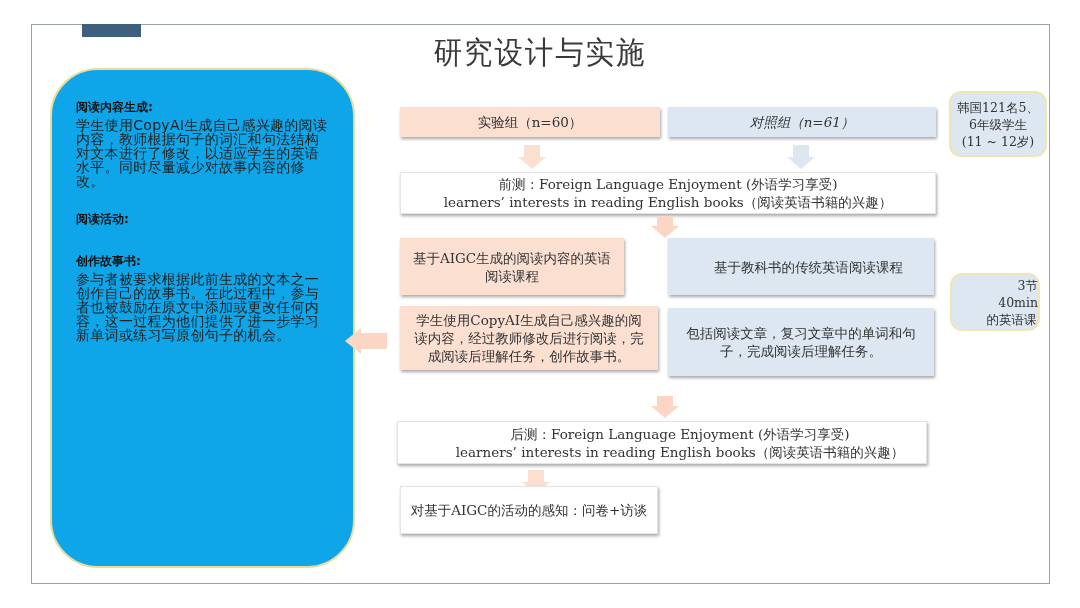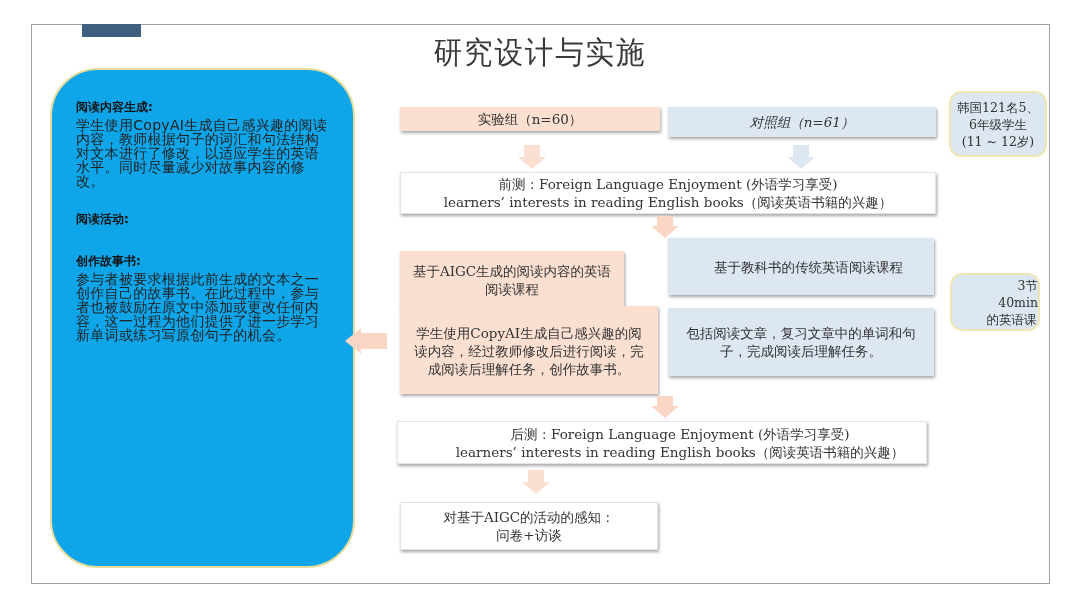--- a/index.html
+++ b/index.html
@@ -42,66 +42,66 @@
   </div>
   <div class="side-section">
     <div class="side-heading">创作故事书:</div>
     <div class="side-body">参与者被要求根据此前生成的文本之一创作自己的故事书。在此过程中，参与者也被鼓励在原文中添加或更改任何内容，这一过程为他们提供了进一步学习新单词或练习写原创句子的机会。</div>
   </div>
 </div>
 
 <div style="position:absolute; left:345px; top:328px; width:0; height:0; border-top:13px solid transparent; border-bottom:13px solid transparent; border-right:16px solid #fbd6c4;"></div>
 <div style="position:absolute; left:361px; top:333px; width:26px; height:16px; background:#fbd6c4;"></div>
 
-<div class="box peach" style="left:400px; top:107px; width:260px; height:24px;">
+<div class="box peach" style="left:400px; top:107px; width:260px; height:30px;">
   <span>实验组（n=60）</span>
 </div>
 <div class="box blue" style="left:668px; top:107px; width:268px; height:30px;font-style:italic;">
   <span>对照组（n=61）</span>
 </div>
 
 <div style="position:absolute; left:524px; top:145px; width:16px; height:12px; background:#fbe0d2;"></div>
 <div class="arrow arrow-down" style="left:518px; top:157px; border-top-color:#fbe0d2;"></div>
 <div style="position:absolute; left:793px; top:145px; width:16px; height:12px; background:#dde7f2;"></div>
 <div class="arrow arrow-down" style="left:787px; top:157px; border-top-color:#dde7f2;"></div>
 
 <div class="box white" style="left:400px; top:172px; width:536px; height:42px; flex-direction:column;justify-content:center;">
   <span>前测：Foreign Language Enjoyment (外语学习享受)</span>
   <span>learners’ interests in reading English books（阅读英语书籍的兴趣）</span>
 </div>
 
 <div style="position:absolute; left:657px; top:216px; width:16px; height:10px; background:#fbd6c4;"></div>
 <div class="arrow arrow-down" style="left:651px; top:226px; border-top-color:#fbd6c4;"></div>
 
-<div class="box peach" style="left:400px; top:238px; width:224px; height:57px; padding:0 8px;margin-top:13px;">
+<div class="box peach" style="left:400px; top:238px; width:224px; height:57px; padding:0 8px;">
   <span>基于AIGC生成的阅读内容的英语阅读课程</span>
 </div>
 <div class="box blue" style="left:668px; top:238px; width:266px; height:57px;padding-left:15px;">
   <span>基于教科书的传统英语阅读课程</span>
 </div>
 
-<div class="box peach" style="left:400px; top:306px; width:258px; height:88px; padding:16px 10px;align-items:flex-end;">
+<div class="box peach" style="left:400px; top:306px; width:258px; height:64px; padding:0 10px;">
   <span>学生使用CopyAI生成自己感兴趣的阅读内容，经过教师修改后进行阅读，完成阅读后理解任务，创作故事书。</span>
 </div>
 <div class="box blue" style="left:668px; top:308px; width:266px; height:68px; padding:0 6px;justify-content:flex-end;">
   <span>包括阅读文章，复习文章中的单词和句子，完成阅读后理解任务。</span>
 </div>
 
 <div style="position:absolute; left:657px; top:396px; width:16px; height:10px; background:#fbd6c4;"></div>
 <div class="arrow arrow-down" style="left:651px; top:406px; border-top-color:#fbd6c4;"></div>
 
 <div class="box white" style="left:397px; top:421px; width:530px; height:43px; flex-direction:column;padding-left:36px;">
   <span>后测：Foreign Language Enjoyment (外语学习享受)</span>
   <span>learners’ interests in reading English books（阅读英语书籍的兴趣）</span>
 </div>
 
 <div style="position:absolute; left:528px; top:470px; width:16px; height:12px; background:#fbe0d2;"></div>
 <div class="arrow arrow-down" style="left:522px; top:482px; border-top-color:#fbe0d2;"></div>
 
-<div class="box white" style="left:400px; top:502px; width:258px; height:48px; flex-direction:column;">
+<div class="box white" style="left:400px; top:486px; width:258px; height:48px; flex-direction:row;">
   <span>对基于AIGC的活动的感知：</span>
   <span>问卷+访谈</span>
 </div>
 
 <div class="note" style="left:949px; top:91px; width:98px; height:66px; flex-direction:column;">
   <span>韩国121名5、</span>
   <span>6年级学生</span>
   <span>(11 ~ 12岁)</span>
 </div>
 <div class="note" style="left:950px; top:273px; width:90px; height:58px; flex-direction:column;padding-left:33px;">

